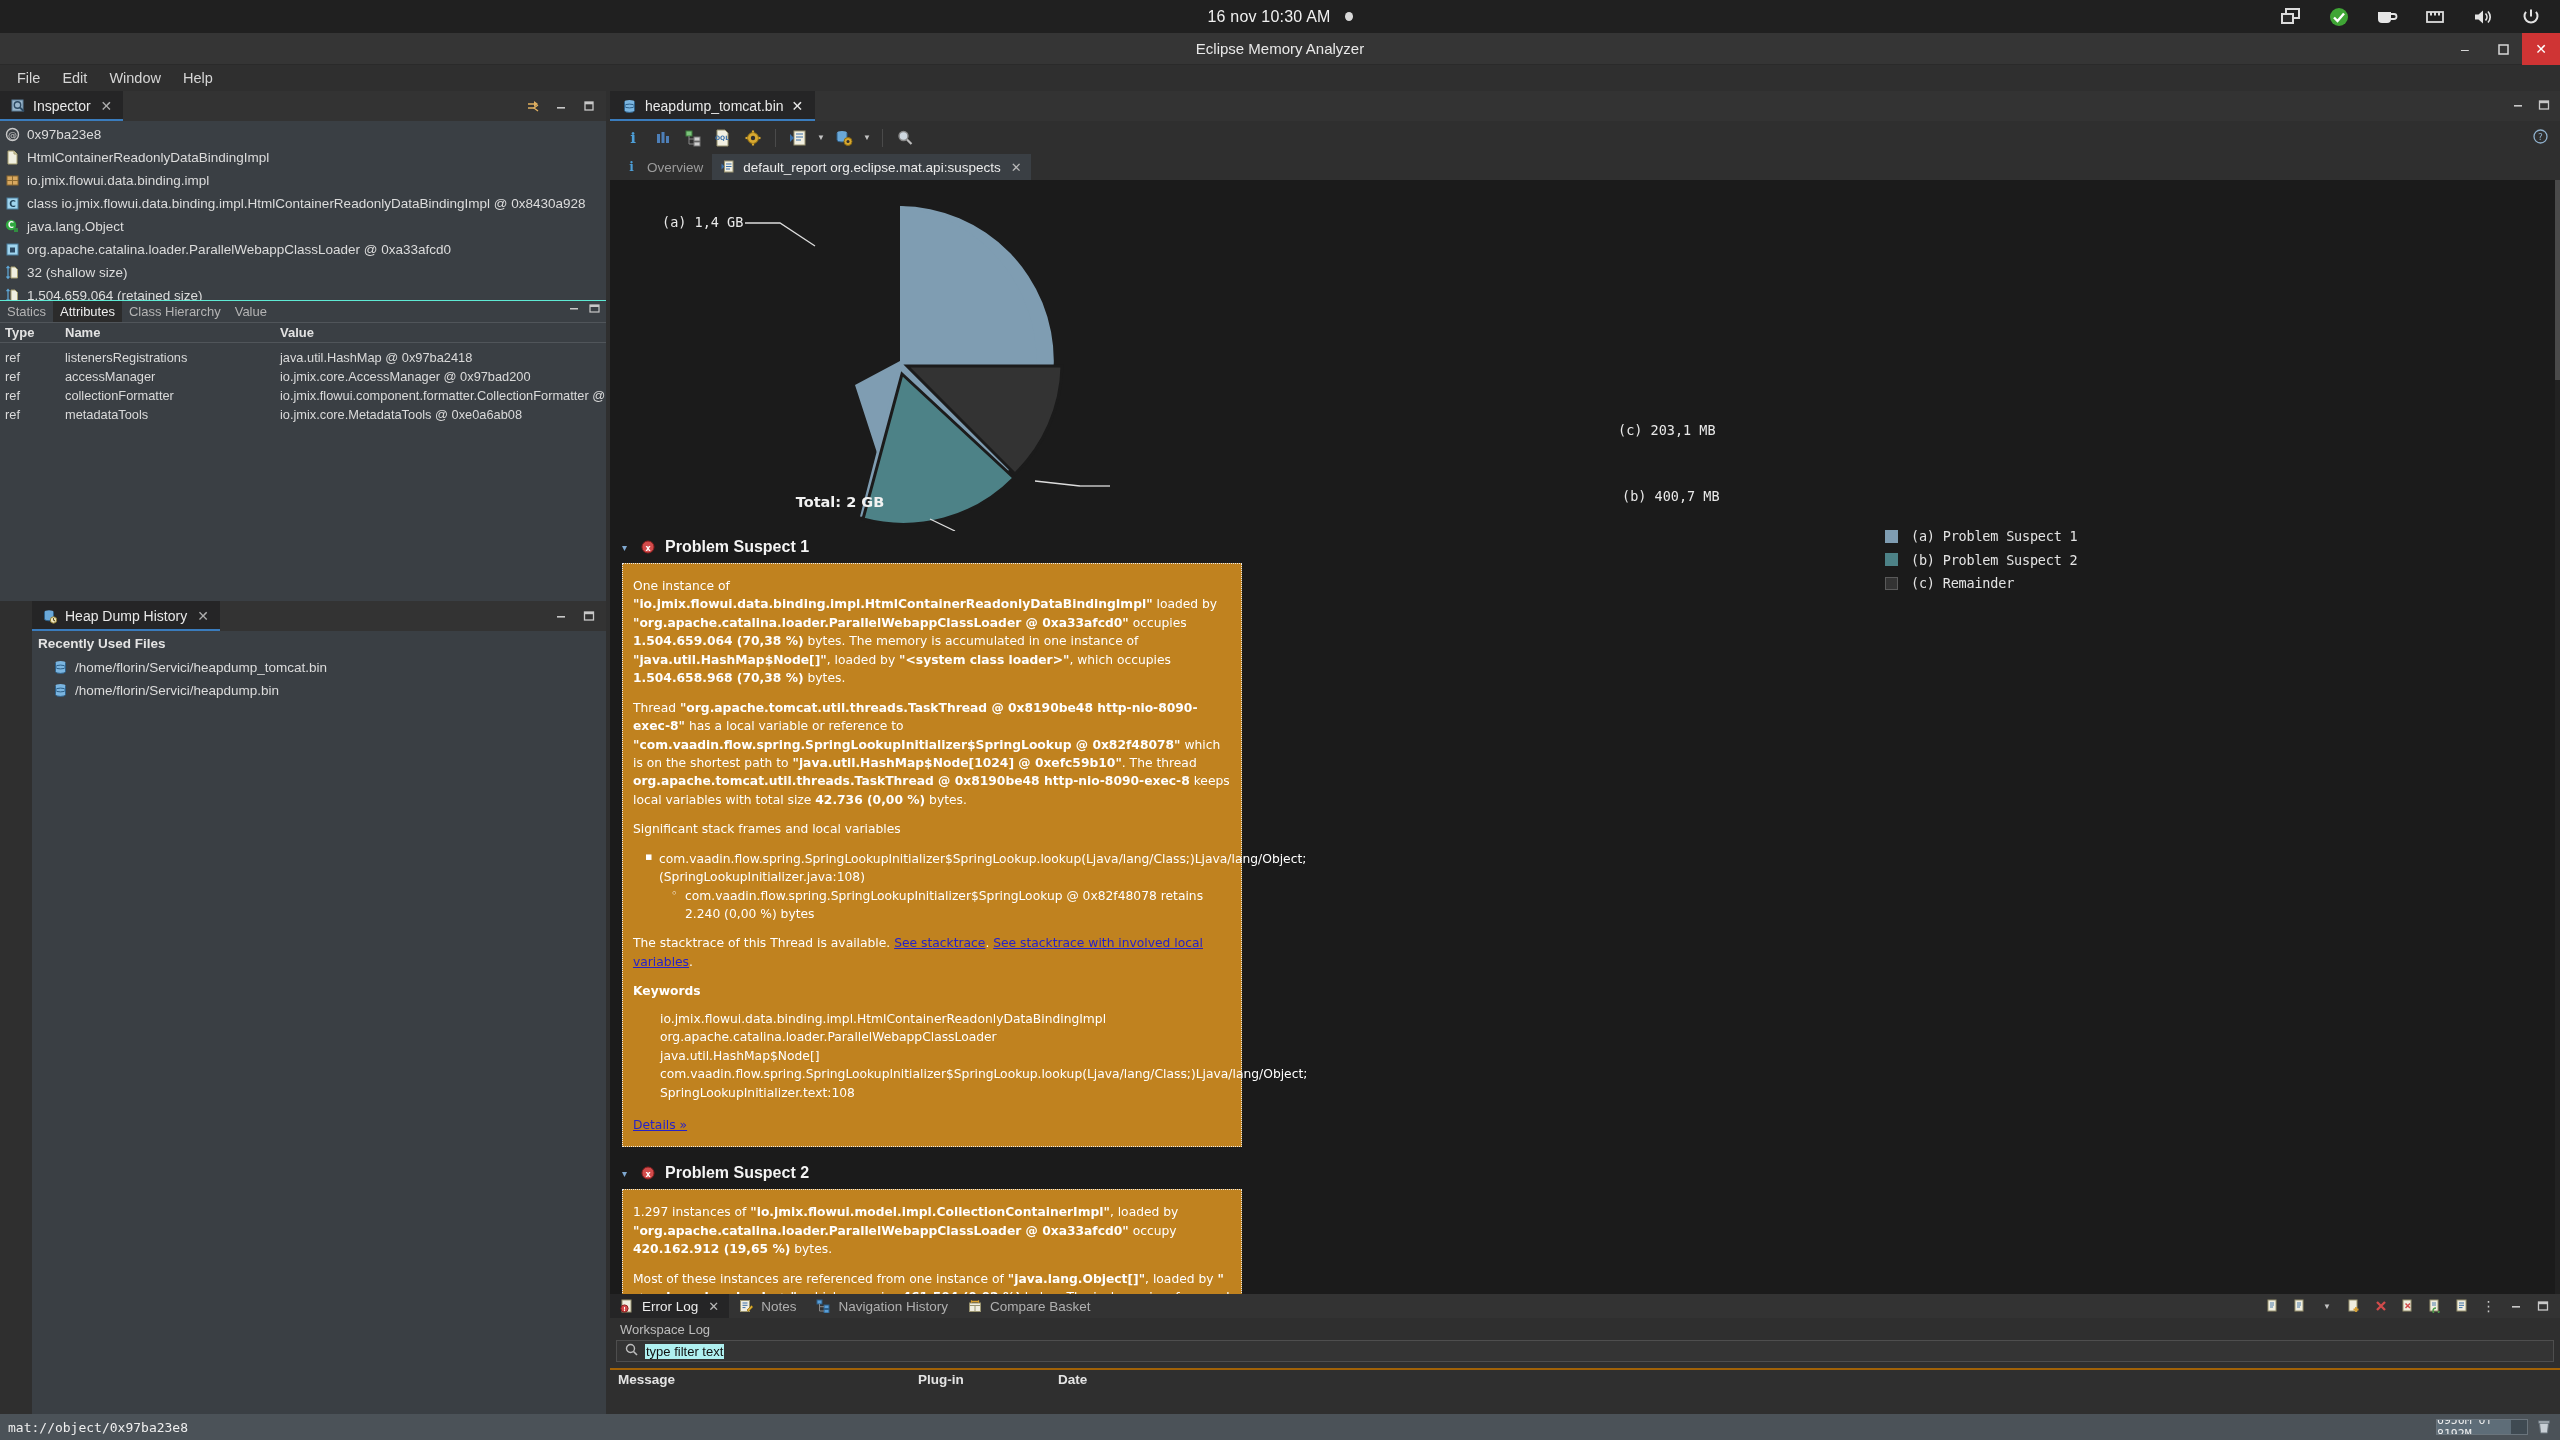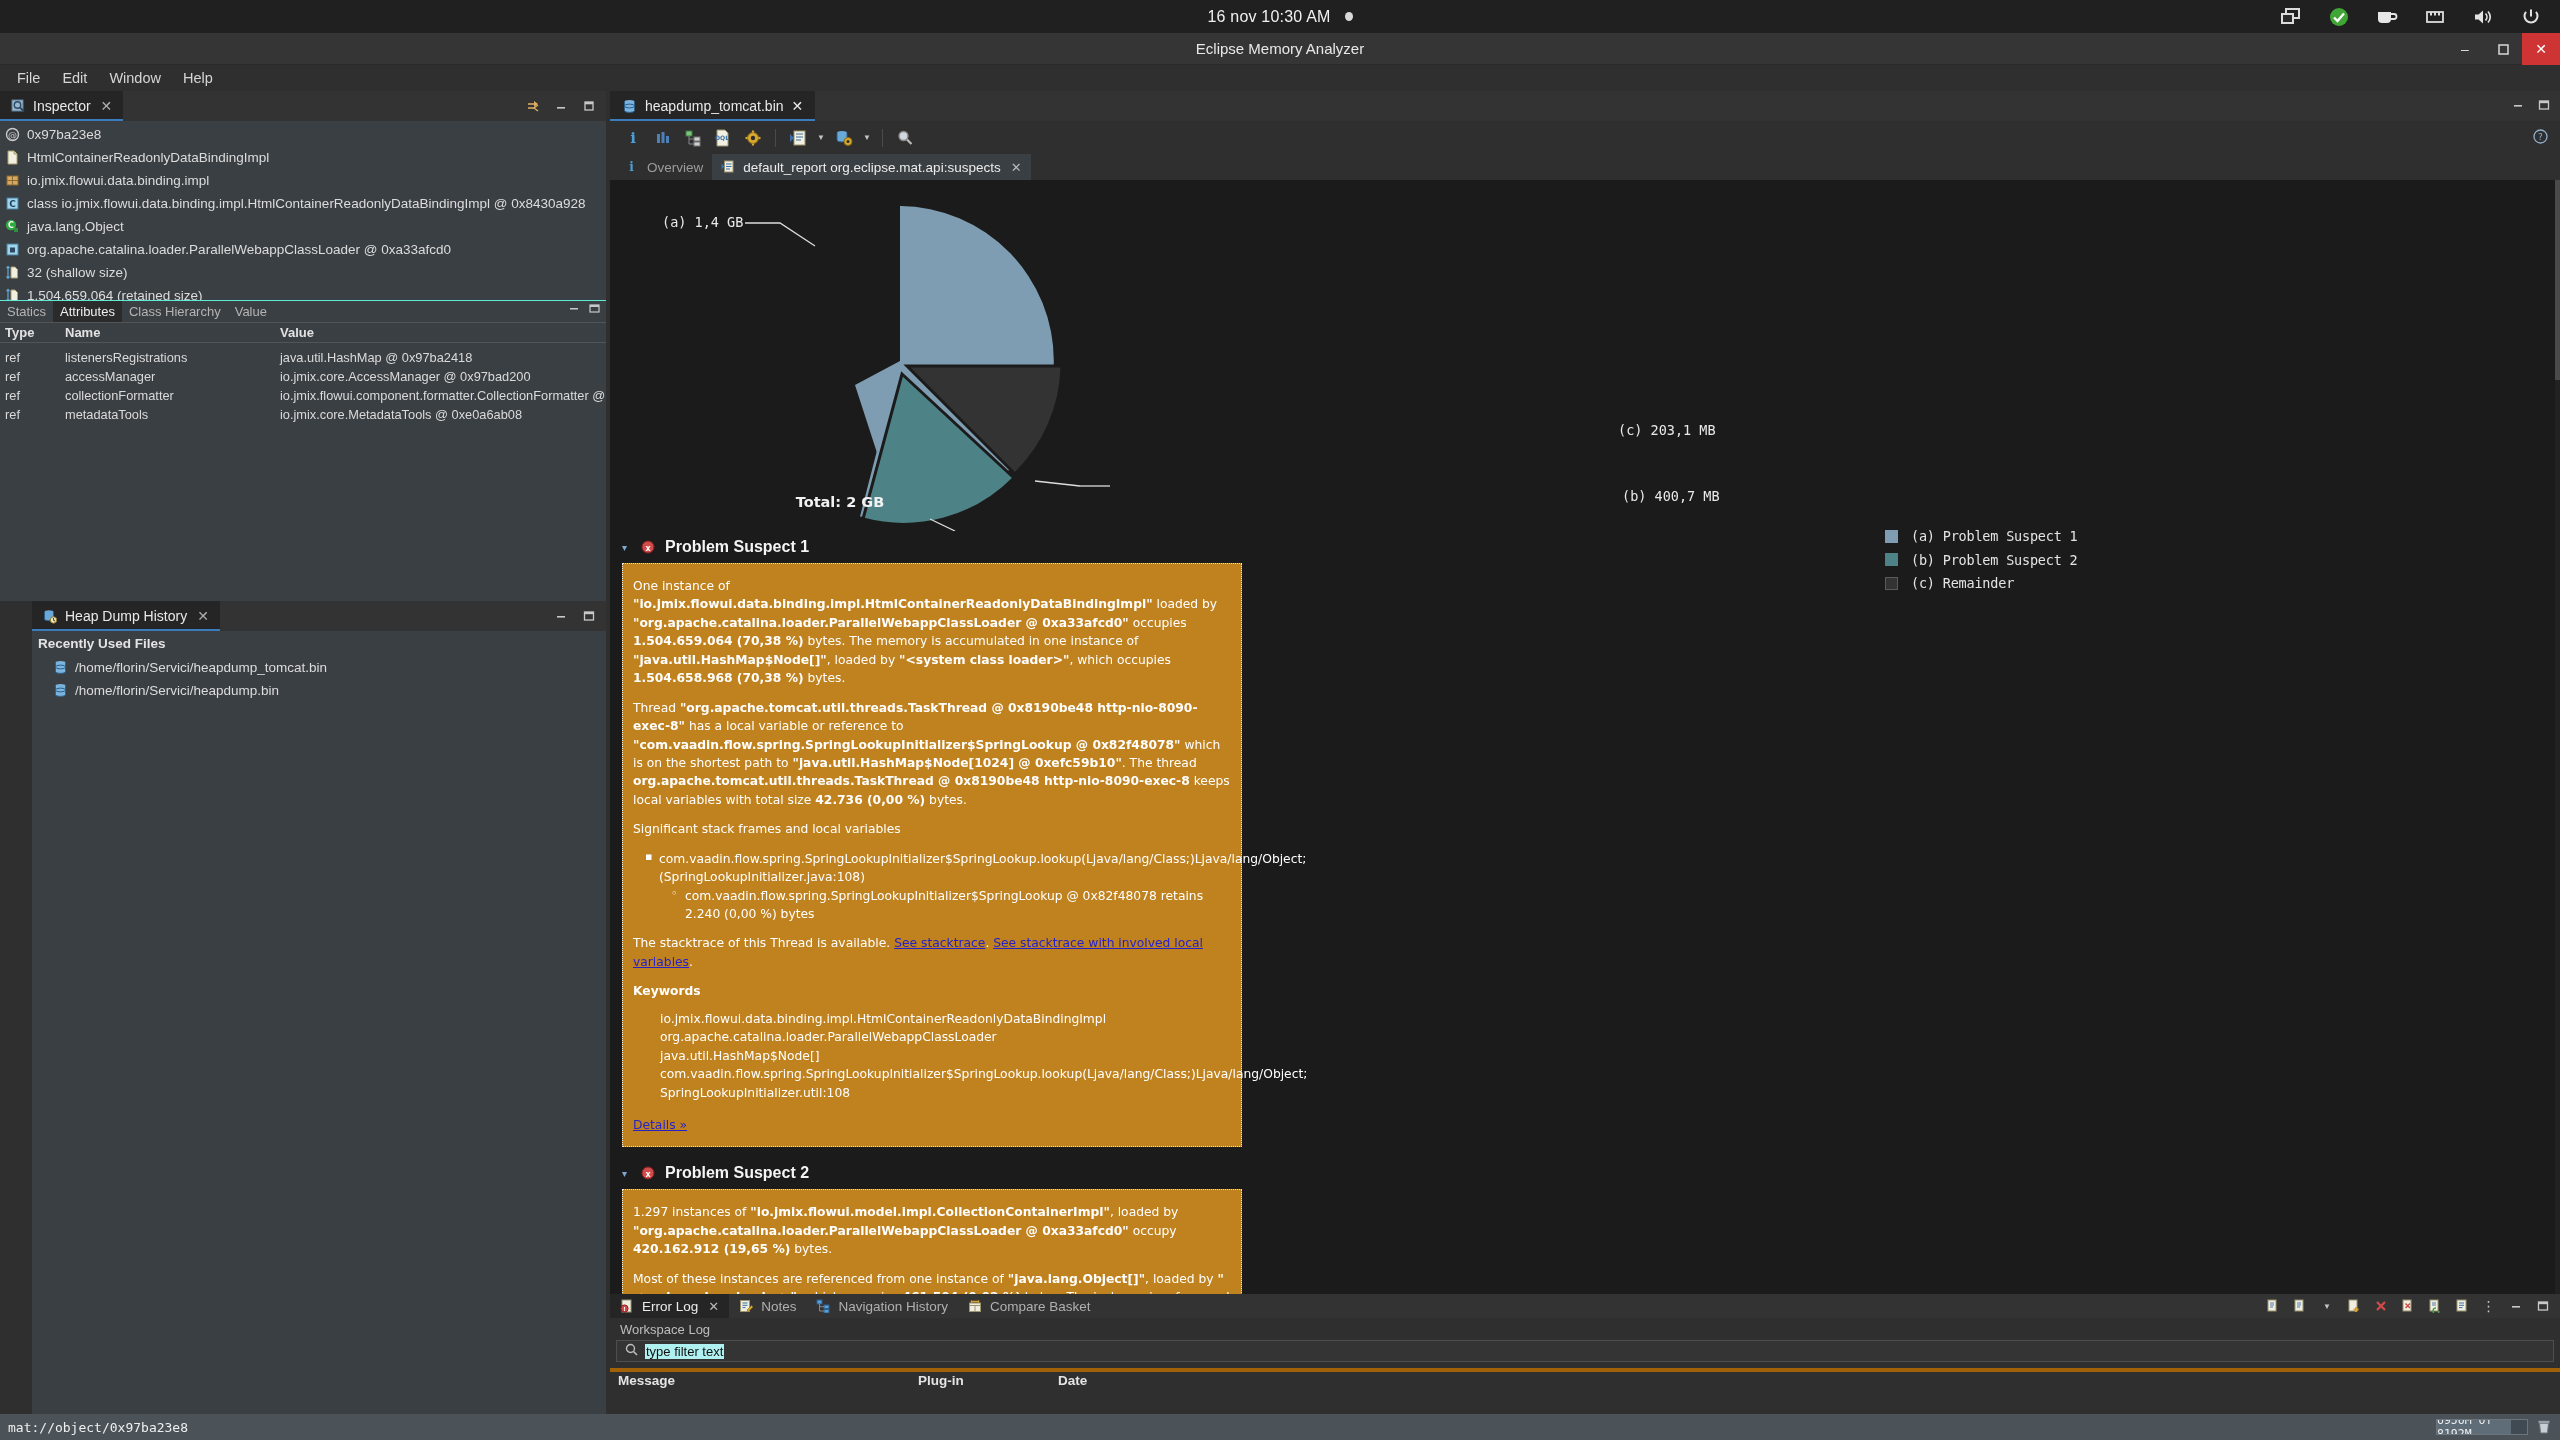--- a/index.html
+++ b/index.html
@@ -170,21 +170,21 @@
   #bottom-actions { margin-left: auto; display: flex; align-items: center; gap: 11px; padding-right: 9px; }
   #bottom-actions .ba { width: 16px; height: 16px; display: flex; align-items: center; justify-content: center; }
 
   #log-title { font-size: 13px; color: #bdbdbd; padding: 4px 0 3px 10px; }
   #filter-row { padding: 0 6px; }
   #filter-box {
     height: 22px; background: #343434; border: 1px solid #4e4e4e;
     display: flex; align-items: center; gap: 7px; padding: 0 8px;
   }
   #filter-text { background: #aff0f0; color: #111; font-size: 13px; padding: 0 1px; }
-  #log-head { display: flex; height: 20px; align-items: center; margin-top: 6px; background: #2f2f2f; border-top: 4px solid #a16207; }
+  #log-head { display: flex; height: 20px; align-items: center; margin-top: 6px; background: #2f2f2f; border-top: 2px solid #a16207; }
   #log-head div { font-size: 13.5px; font-weight: bold; color: #e4e4e4; padding-left: 8px; }
   .lh-msg { width: 300px; } .lh-plug { width: 140px; } .lh-date { flex: 1; }
 
   
   #statusbar {
     height: 26px; background: #4b5258; display: flex; align-items: center;
     padding: 0 8px; color: #efefef; font-size: 13px;
     font-family: "DejaVu Sans Mono", monospace;
   }
   #mem-widget { margin-left: auto; display: flex; align-items: center; gap: 8px; }
@@ -695,21 +695,21 @@
               </ul>
               <p>
                 <span>The stacktrace of this Thread is available. </span><a href="#">See stacktrace</a><span>. </span><a href="#">See stacktrace with involved local variables</a><span>.</span>
               </p>
               <div class="kw-title">Keywords</div>
               <div class="kw">
                 <div>io.jmix.flowui.data.binding.impl.HtmlContainerReadonlyDataBindingImpl</div>
                 <div>org.apache.catalina.loader.ParallelWebappClassLoader</div>
                 <div>java.util.HashMap$Node[]</div>
                 <div>com.vaadin.flow.spring.SpringLookupInitializer$SpringLookup.lookup(Ljava/lang/Class;)Ljava/lang/Object;</div>
-                <div>SpringLookupInitializer.util:108</div>
+                <div>SpringLookupInitializer.text:108</div>
               </div>
               <p style="margin-top:14px;margin-bottom:0">
                 <a href="#">Details »</a>
               </p>
             </div>
 
             <div class="suspect-head" style="margin-top:10px;">
               <span class="tri">▾</span>
               <span class="ico">
                 <svg width="14" height="14" viewBox="0 0 14 14">

